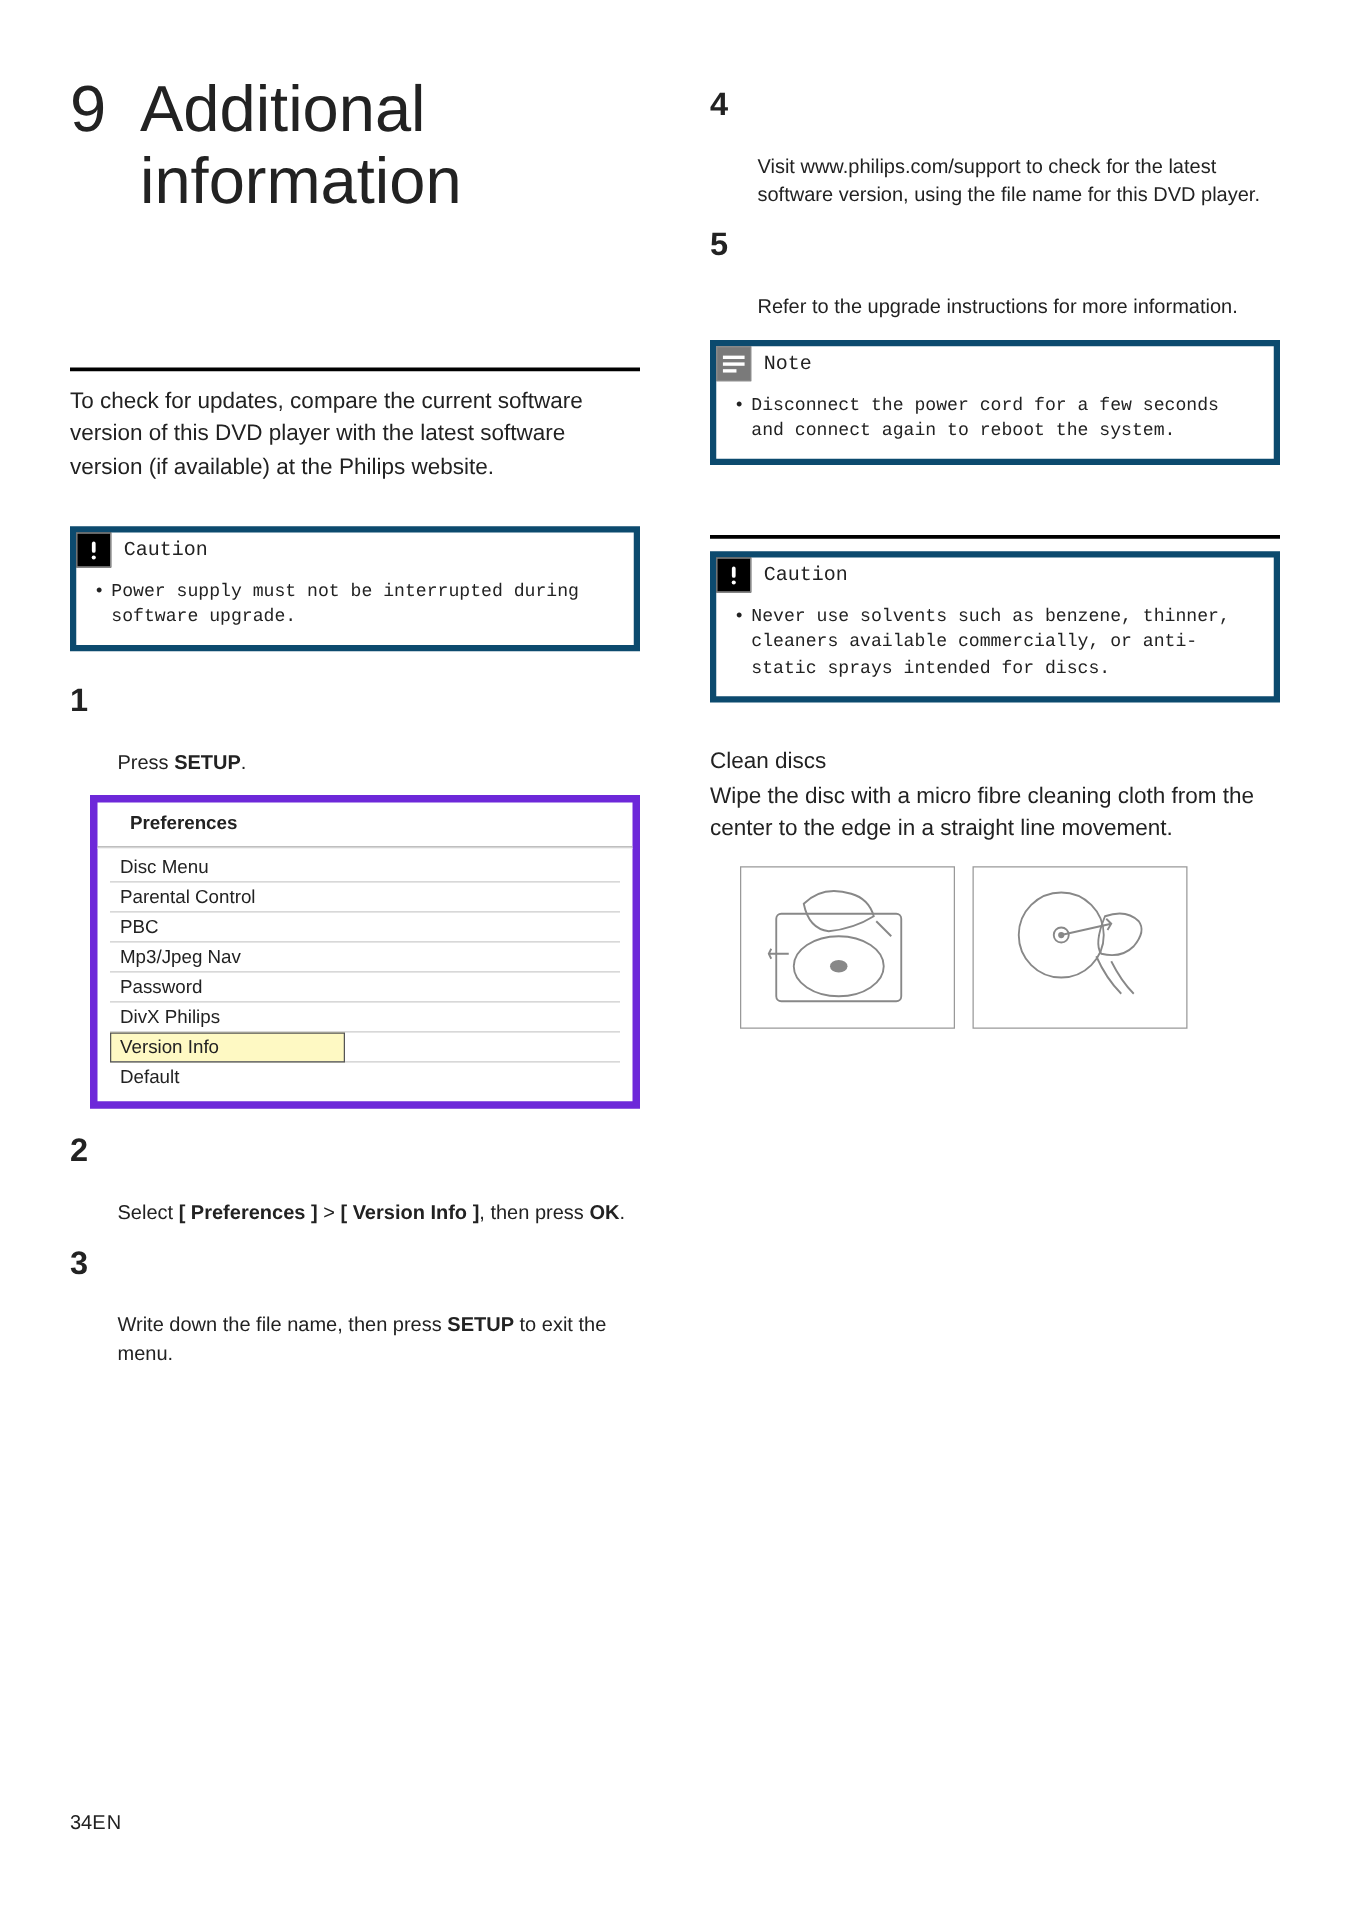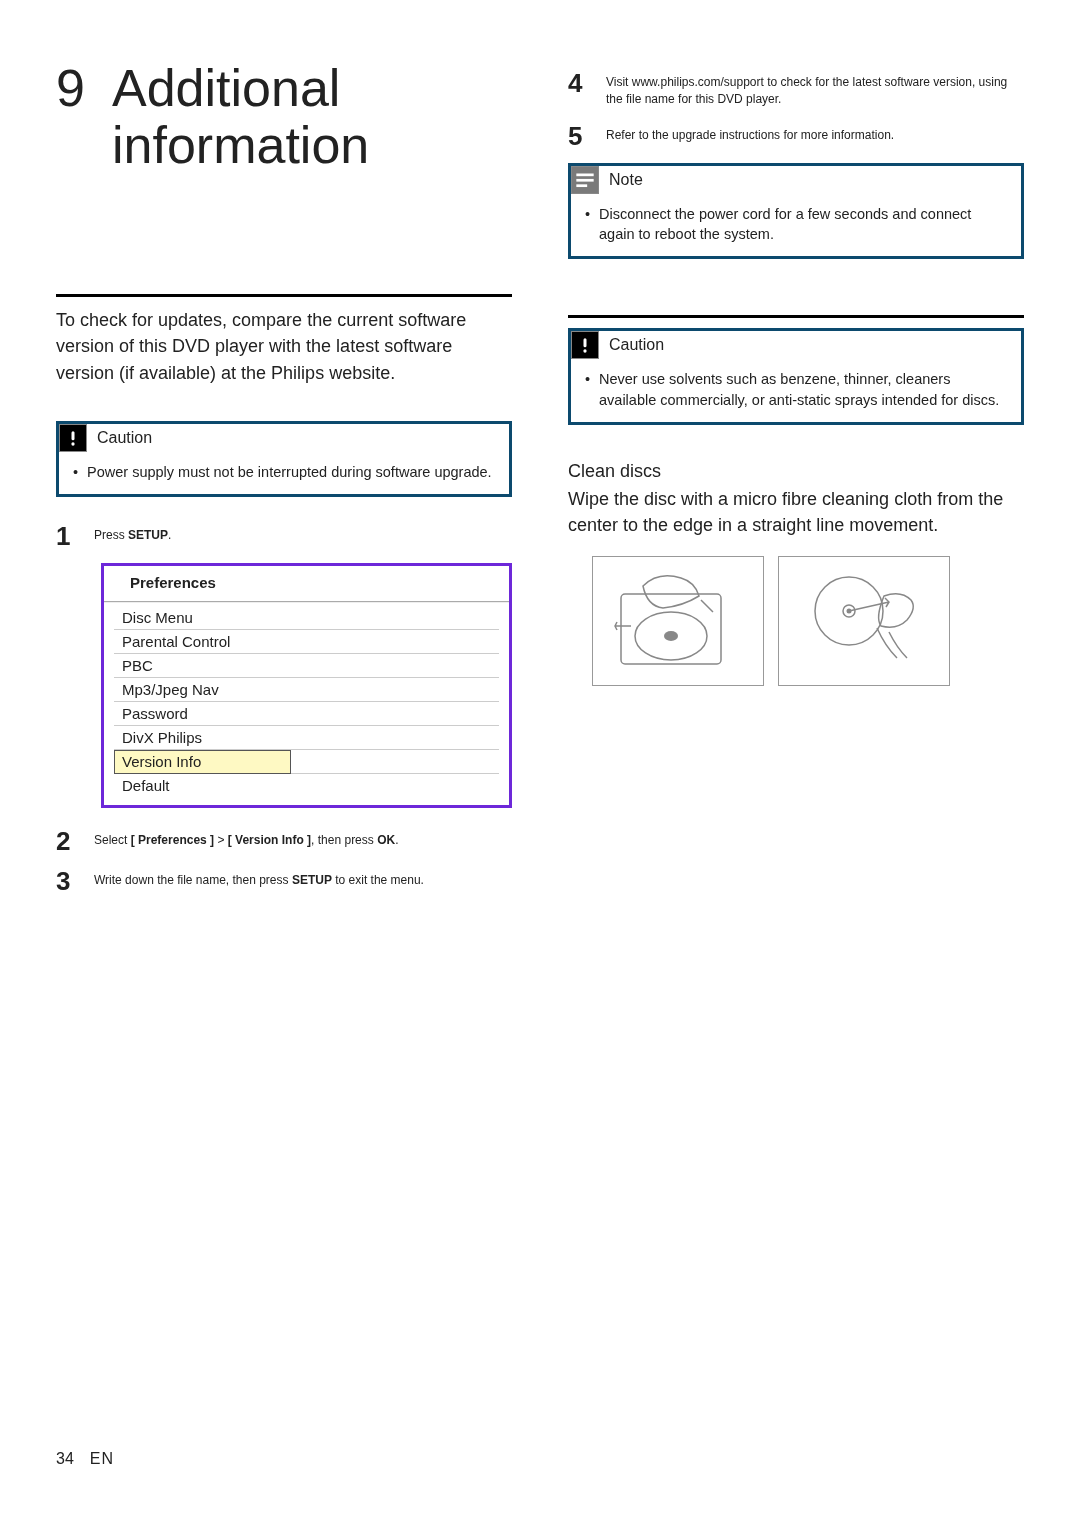--- a/index.html
+++ b/index.html
@@ -8,46 +8,46 @@
   .col { flex: 1; min-width: 0; }
   .chapter-title { font-size: 52px; font-weight: 400; line-height: 1.1; margin-bottom: 120px; display: flex; }
   .chapter-num { width: 56px; flex-shrink: 0; }
   .chapter-text { }
   .hr-thick { border: none; border-top: 3px solid #000; margin-bottom: 10px; }
   .hr-thick2 { border: none; border-top: 3px solid #000; margin-bottom: 10px; }
   h2.section { font-size: 30px; font-weight: 400; margin-bottom: 18px; }
   p.body { font-size: 18px; line-height: 1.45; margin-bottom: 35px; }
   p.body-sub { font-size: 18px; line-height: 1.45; margin-bottom: 10px; }
   .bold { font-weight: 600; }
-  .callout { border: 3px solid #0c4a6e; margin: 4px 0 26px 0; }
+  .callout { border: 5px solid #0c4a6e; margin: 4px 0 26px 0; font-family: Liberation Mono, monospace; }
   .callout-head { display: flex; align-items: center; padding: 0; gap: 10px; }
   .callout-icon { width: 28px; height: 28px; background: #000; display: flex; align-items: center; justify-content: center; flex-shrink: 0; border: 1px solid #888; }
   .callout-icon svg { width: 18px; height: 18px; }
   .callout-title { font-size: 16px; font-weight: 400; }
   .callout-body { padding: 10px 14px 12px 14px; }
   .callout-body ul { list-style: none; }
   .callout-body li { font-size: 14.5px; line-height: 1.4; position: relative; padding-left: 14px; }
   .callout-body li::before { content: "•"; position: absolute; left: 0; top: 0; }
   .step { display: flex; margin-bottom: 14px; gap: 14px; }
   .step-num { font-size: 26px; font-weight: 600; width: 24px; flex-shrink: 0; line-height: 1; }
-  .step-text { font-size: 12px; line-height: 1.45; padding-top: 4px; }
-  .menu-box { border: 3px solid #6d28d9; margin: 8px 0 20px 45px; font-family: Arial, Helvetica, sans-serif; font-size: 15px; }
+  .step-text { font-size: 16px; line-height: 1.45; padding-top: 4px; margin-top: 48px; }
+  .menu-box { border: 6px solid #6d28d9; margin: 8px 0 20px 16px; font-family: Arial, Helvetica, sans-serif; font-size: 15px; }
   .menu-head { padding: 8px 26px 10px 26px; font-weight: 700; }
   .menu-divider { border: none; border-top: 1px solid #aaa; box-shadow: 0 1px 0 #eee; }
   .menu-list { padding: 4px 10px 8px 10px; }
   .menu-row { display: flex; }
   .menu-cell-l { width: 46%; padding: 3px 8px; border-bottom: 1px solid #ccc; }
   .menu-cell-r { width: 54%; border-bottom: 1px solid #ccc; }
   .menu-row.sel .menu-cell-l { background: #fef9c3; outline: 1px solid #555; outline-offset: -1px; font-weight: 400; }
   .menu-row.last .menu-cell-l, .menu-row.last .menu-cell-r { border-bottom: none; }
   .illus-row { display: flex; gap: 14px; margin: 18px 0 0 24px; }
   .illus { border: 1px solid #999; width: 172px; height: 130px; display: flex; align-items: center; justify-content: center; }
   .illus svg { width: 150px; height: 110px; }
   .subhead { font-size: 18px; font-weight: 400; margin-bottom: 4px; }
-  .footer { padding: 0 56px; display: flex; align-items: center; gap: 16px; }
+  .footer { padding: 0 56px; display: flex; align-items: center; }
   .page-num { font-size: 16px; }
   .lang { font-size: 16px; letter-spacing: 1px; }
   .note-icon-lines { width: 28px; height: 28px; background: #7a7a7a; display: flex; align-items: center; justify-content: center; flex-shrink: 0; border: 1px solid #888; }
 </style>
 </head>
 <body>
 
 <div class="page">
   <div class="col">
 

